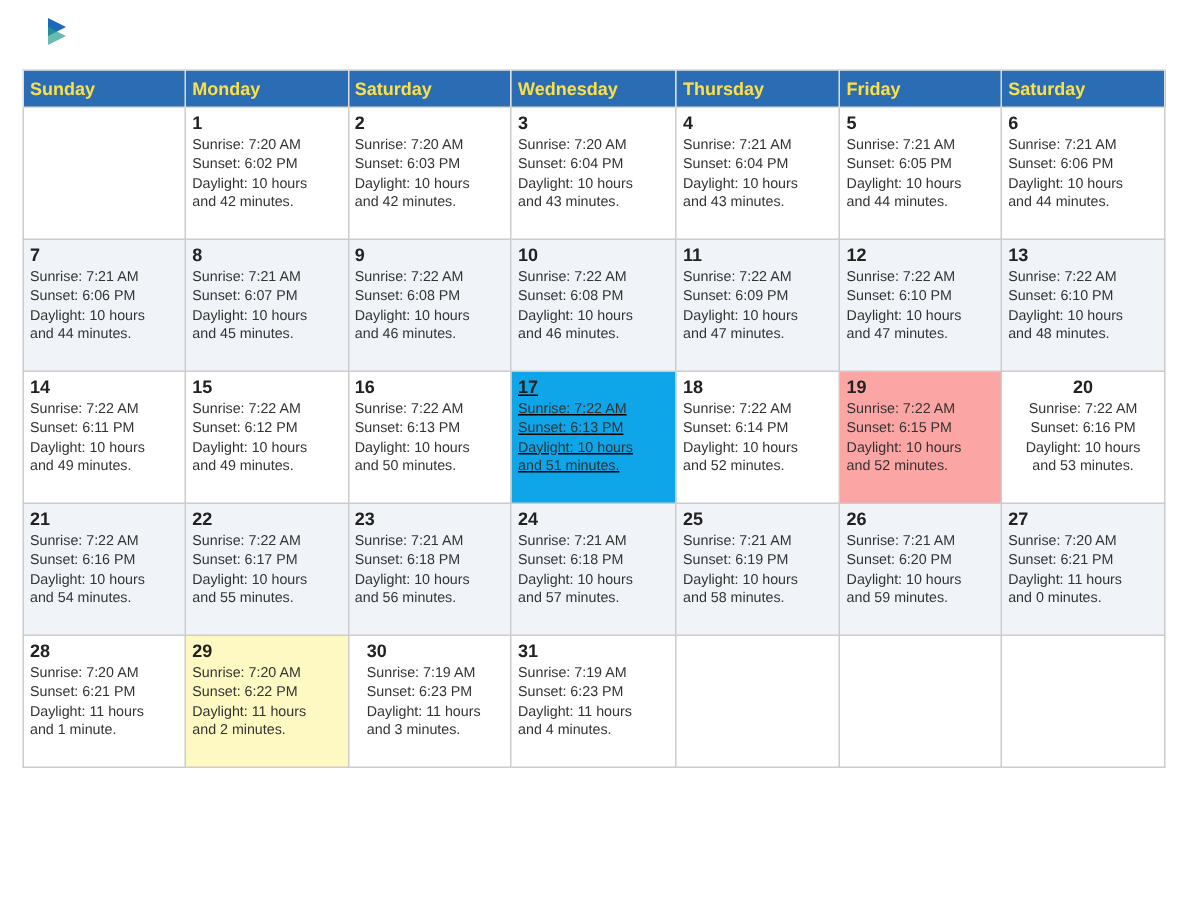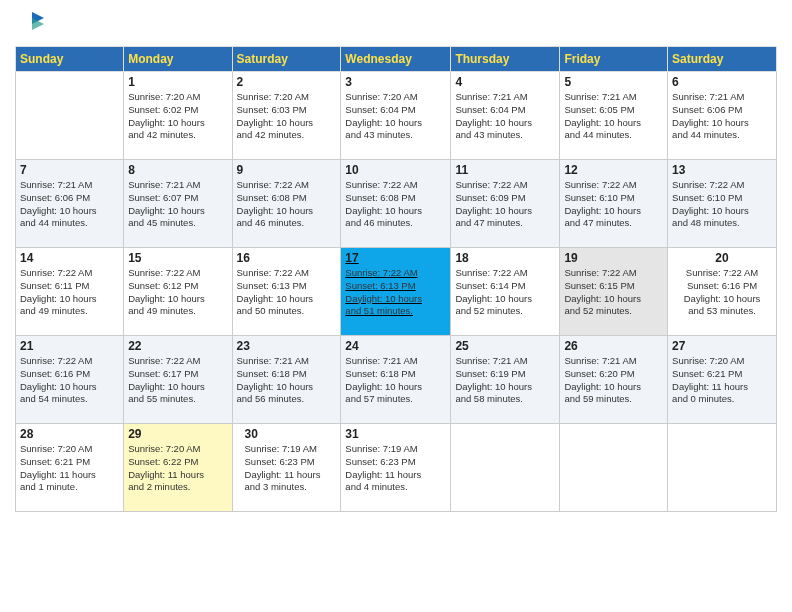--- a/index.html
+++ b/index.html
@@ -254,21 +254,21 @@
 Daylight: 10 hours
 and 51 minutes.</div>
           </td>
           <td style="background-color: rgb(255, 255, 255);">
             <span class="day-number">18</span>
             <div class="day-info" style="white-space: pre-line;">Sunrise: 7:22 AM
 Sunset: 6:14 PM
 Daylight: 10 hours
 and 52 minutes.</div>
           </td>
-          <td style="background-color: #e5e5e5;">
+          <td style="background-color: #fca5a5;">
             <span class="day-number">19</span>
             <div class="day-info" style="white-space: pre-line;">Sunrise: 7:22 AM
 Sunset: 6:15 PM
 Daylight: 10 hours
 and 52 minutes.</div>
           </td>
           <td style="background-color: rgb(255, 255, 255); text-align: center;">
             <span class="day-number">20</span>
             <div class="day-info" style="white-space: pre-line;">Sunrise: 7:22 AM
 Sunset: 6:16 PM

